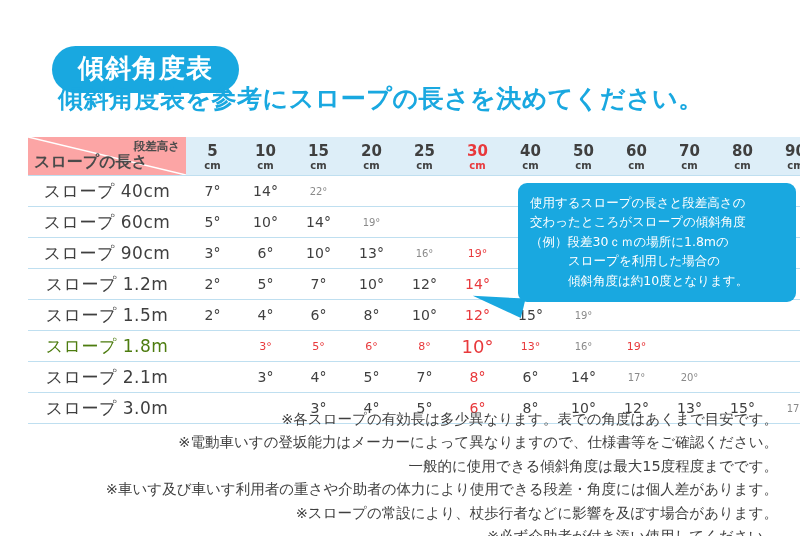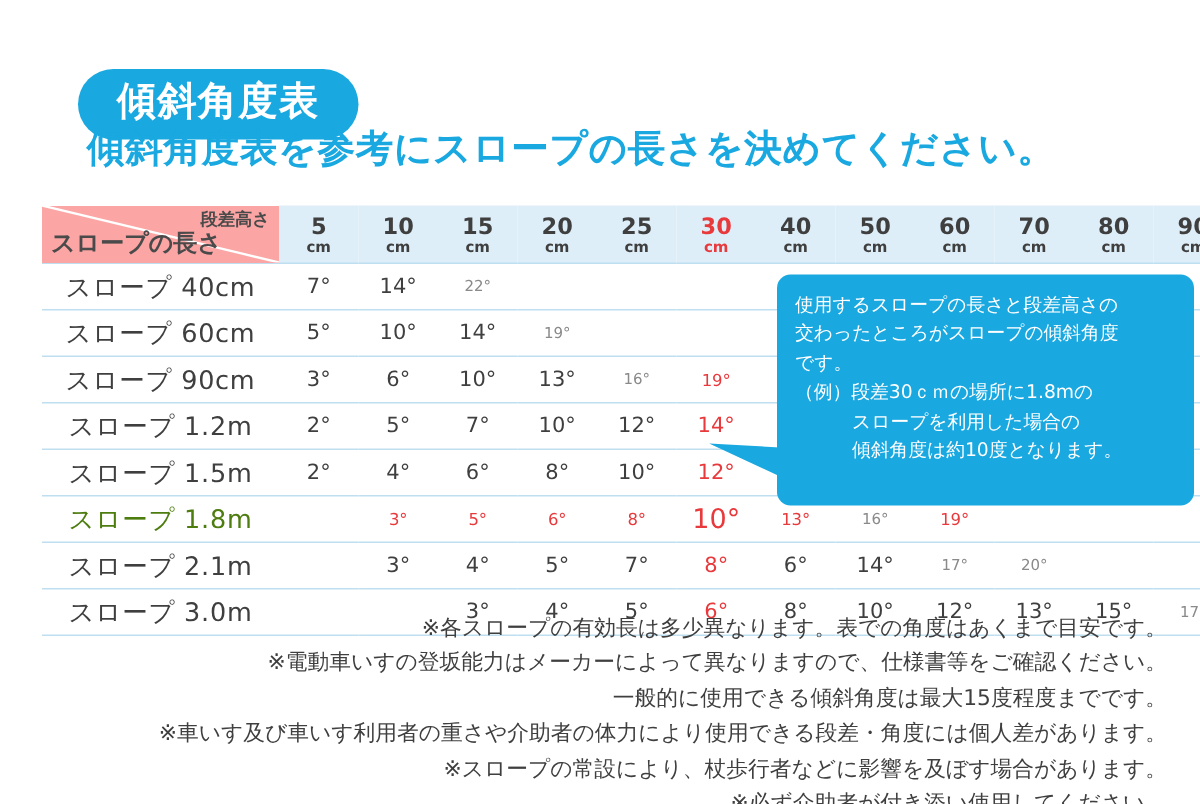--- a/index.html
+++ b/index.html
@@ -138,21 +138,21 @@
   td.val.big { font-size: 18px; color: #e8393c; }
   
   .callout {
     position: absolute;
     left: 518px;
     top: 183px;
     width: 254px;
     background: #19a8e0;
     color: #ffffff;
     border-radius: 9px;
-    padding: 10px 12px 28px 12px;
+    padding: 10px 12px 12px 12px;
     font-size: 12.5px;
     line-height: 1.55;
     z-index: 5;
   }
   .callout .indent1 { display: block; text-indent: 0; }
   .callout .indent3 { display: block; padding-left: 38px; }
   .callout-tail {
     position: absolute;
     left: 472px;
     top: 292px;
@@ -386,21 +386,20 @@
             <td class="val s10">17°</td>
           </tr>
         </tbody>
     </table>
   </div>
 
   <div class="callout-tail"></div>
   <div class="callout">
     <span class="indent1">使用するスロープの長さと段差高さの</span>
     <span class="indent1">交わったところがスロープの傾斜角度</span>
-    <span class="indent1">です。</span>
     <span class="indent1">（例）段差30ｃｍの場所に1.8mの</span>
     <span class="indent3">スロープを利用した場合の</span>
     <span class="indent3">傾斜角度は約10度となります。</span>
   </div>
 
   <div class="notes">
       <span class="note">※各スロープの有効長は多少異なります。表での角度はあくまで目安です。</span>
       <span class="note">※電動車いすの登坂能力はメーカーによって異なりますので、仕様書等をご確認ください。</span>
       <span class="note sub">　一般的に使用できる傾斜角度は最大15度程度までです。</span>
       <span class="note">※車いす及び車いす利用者の重さや介助者の体力により使用できる段差・角度には個人差があります。</span>

